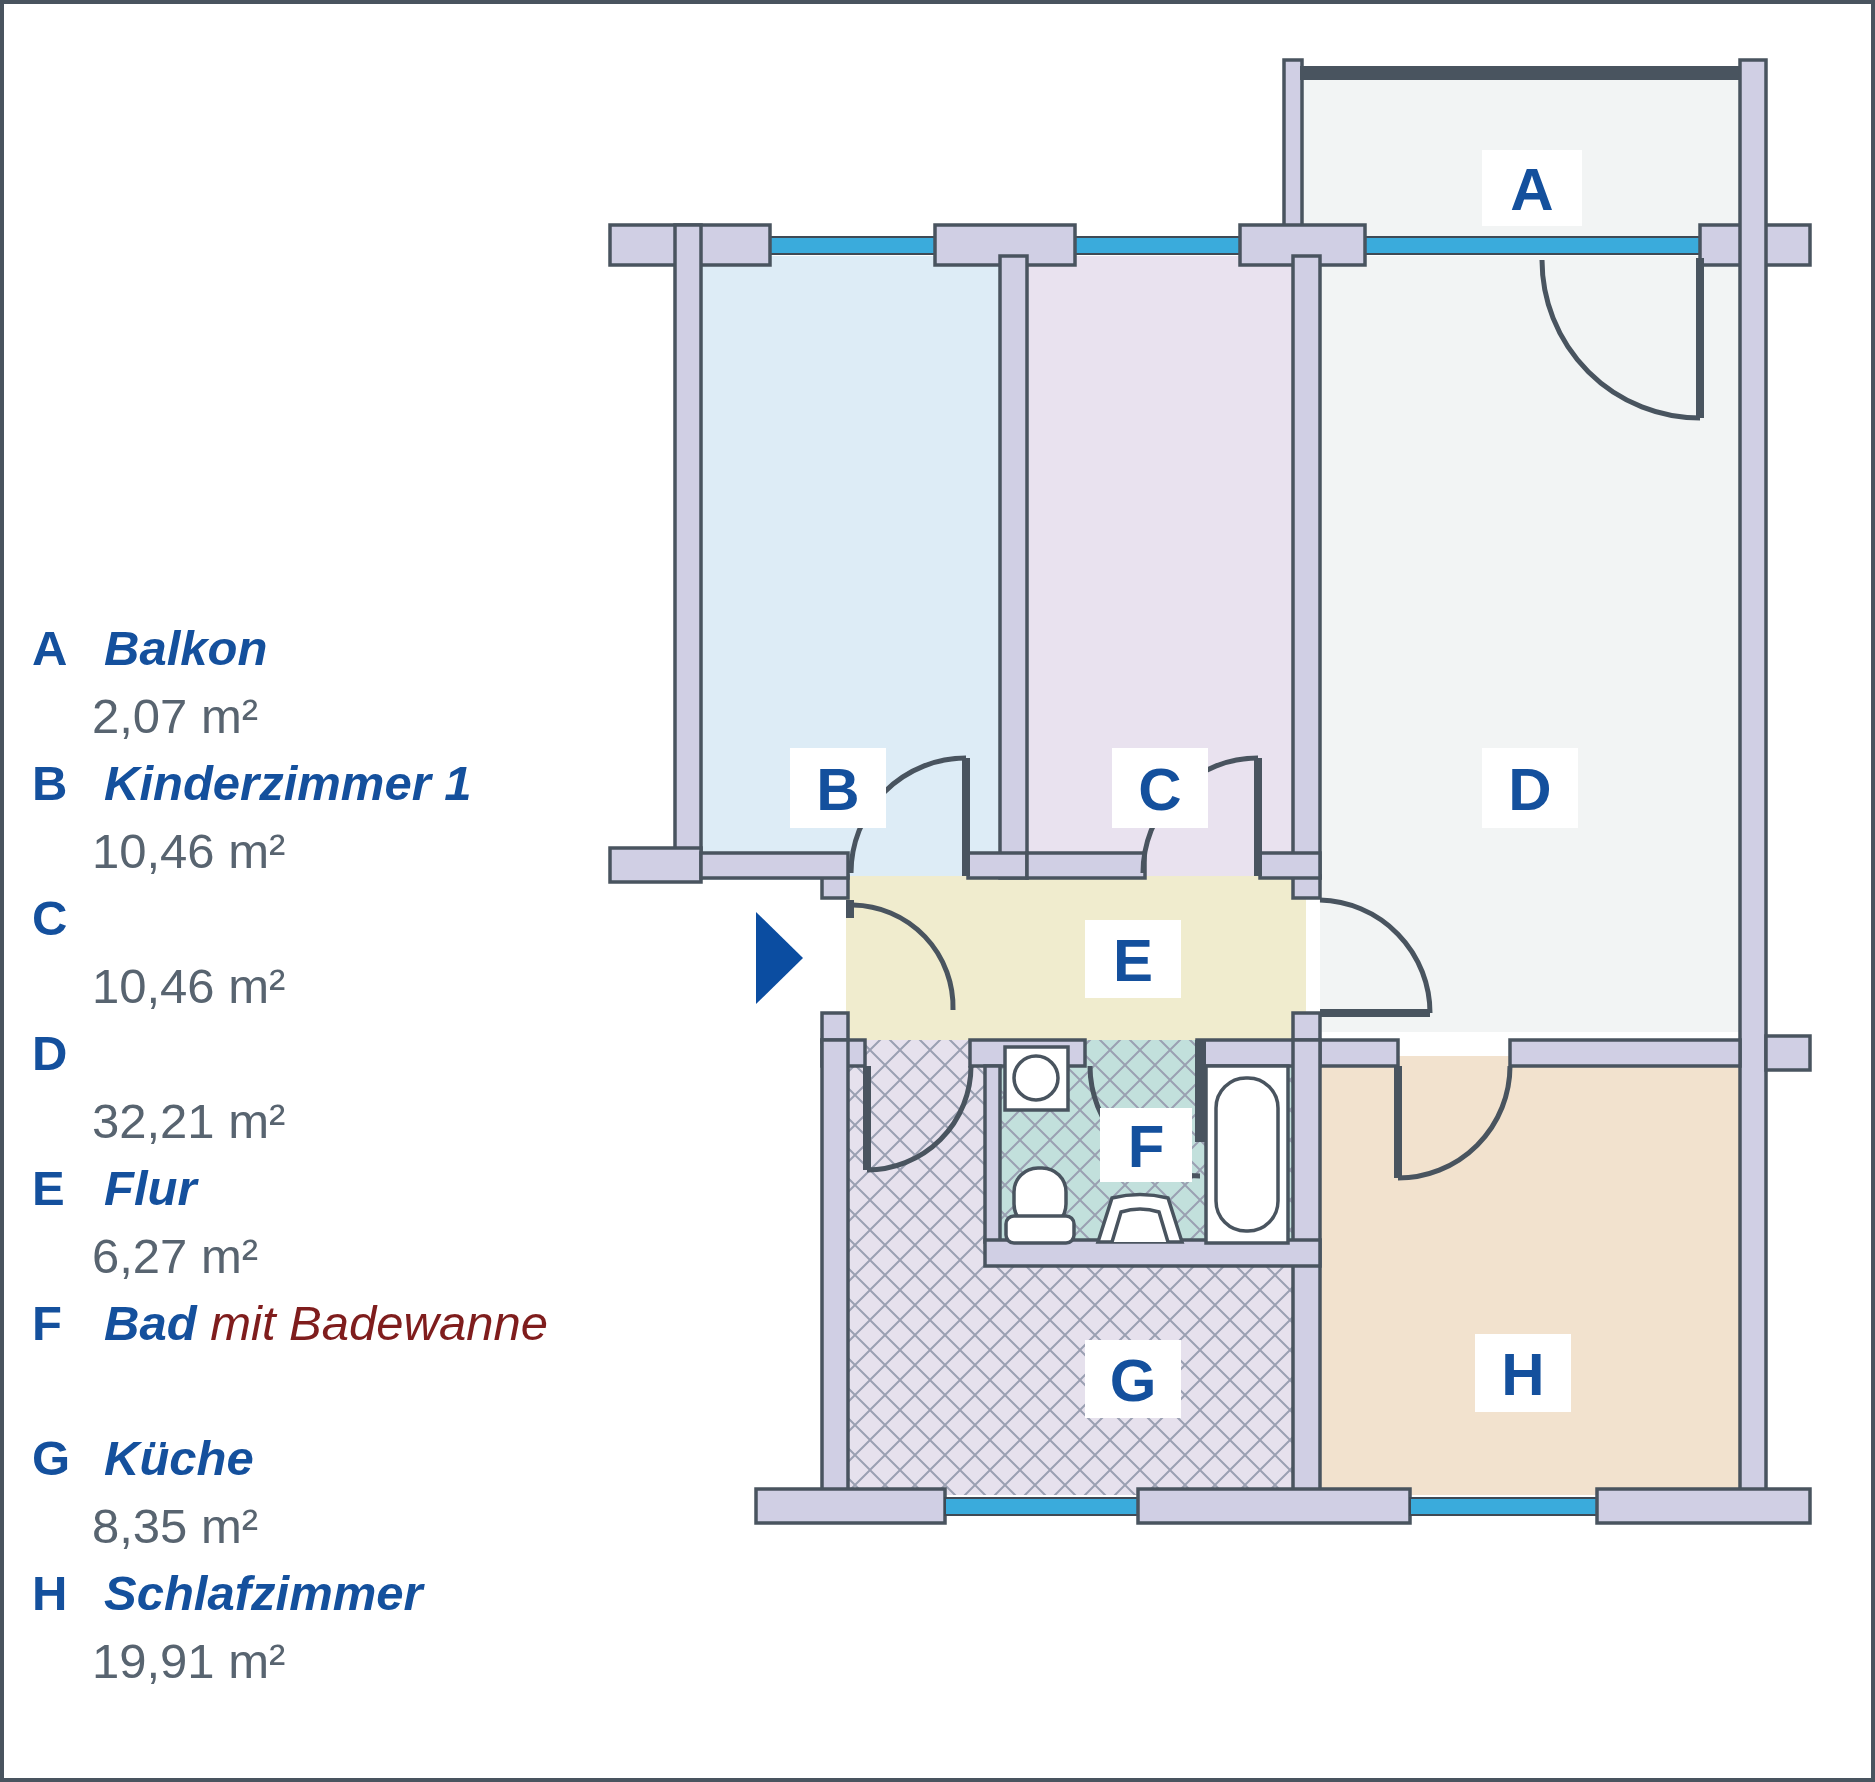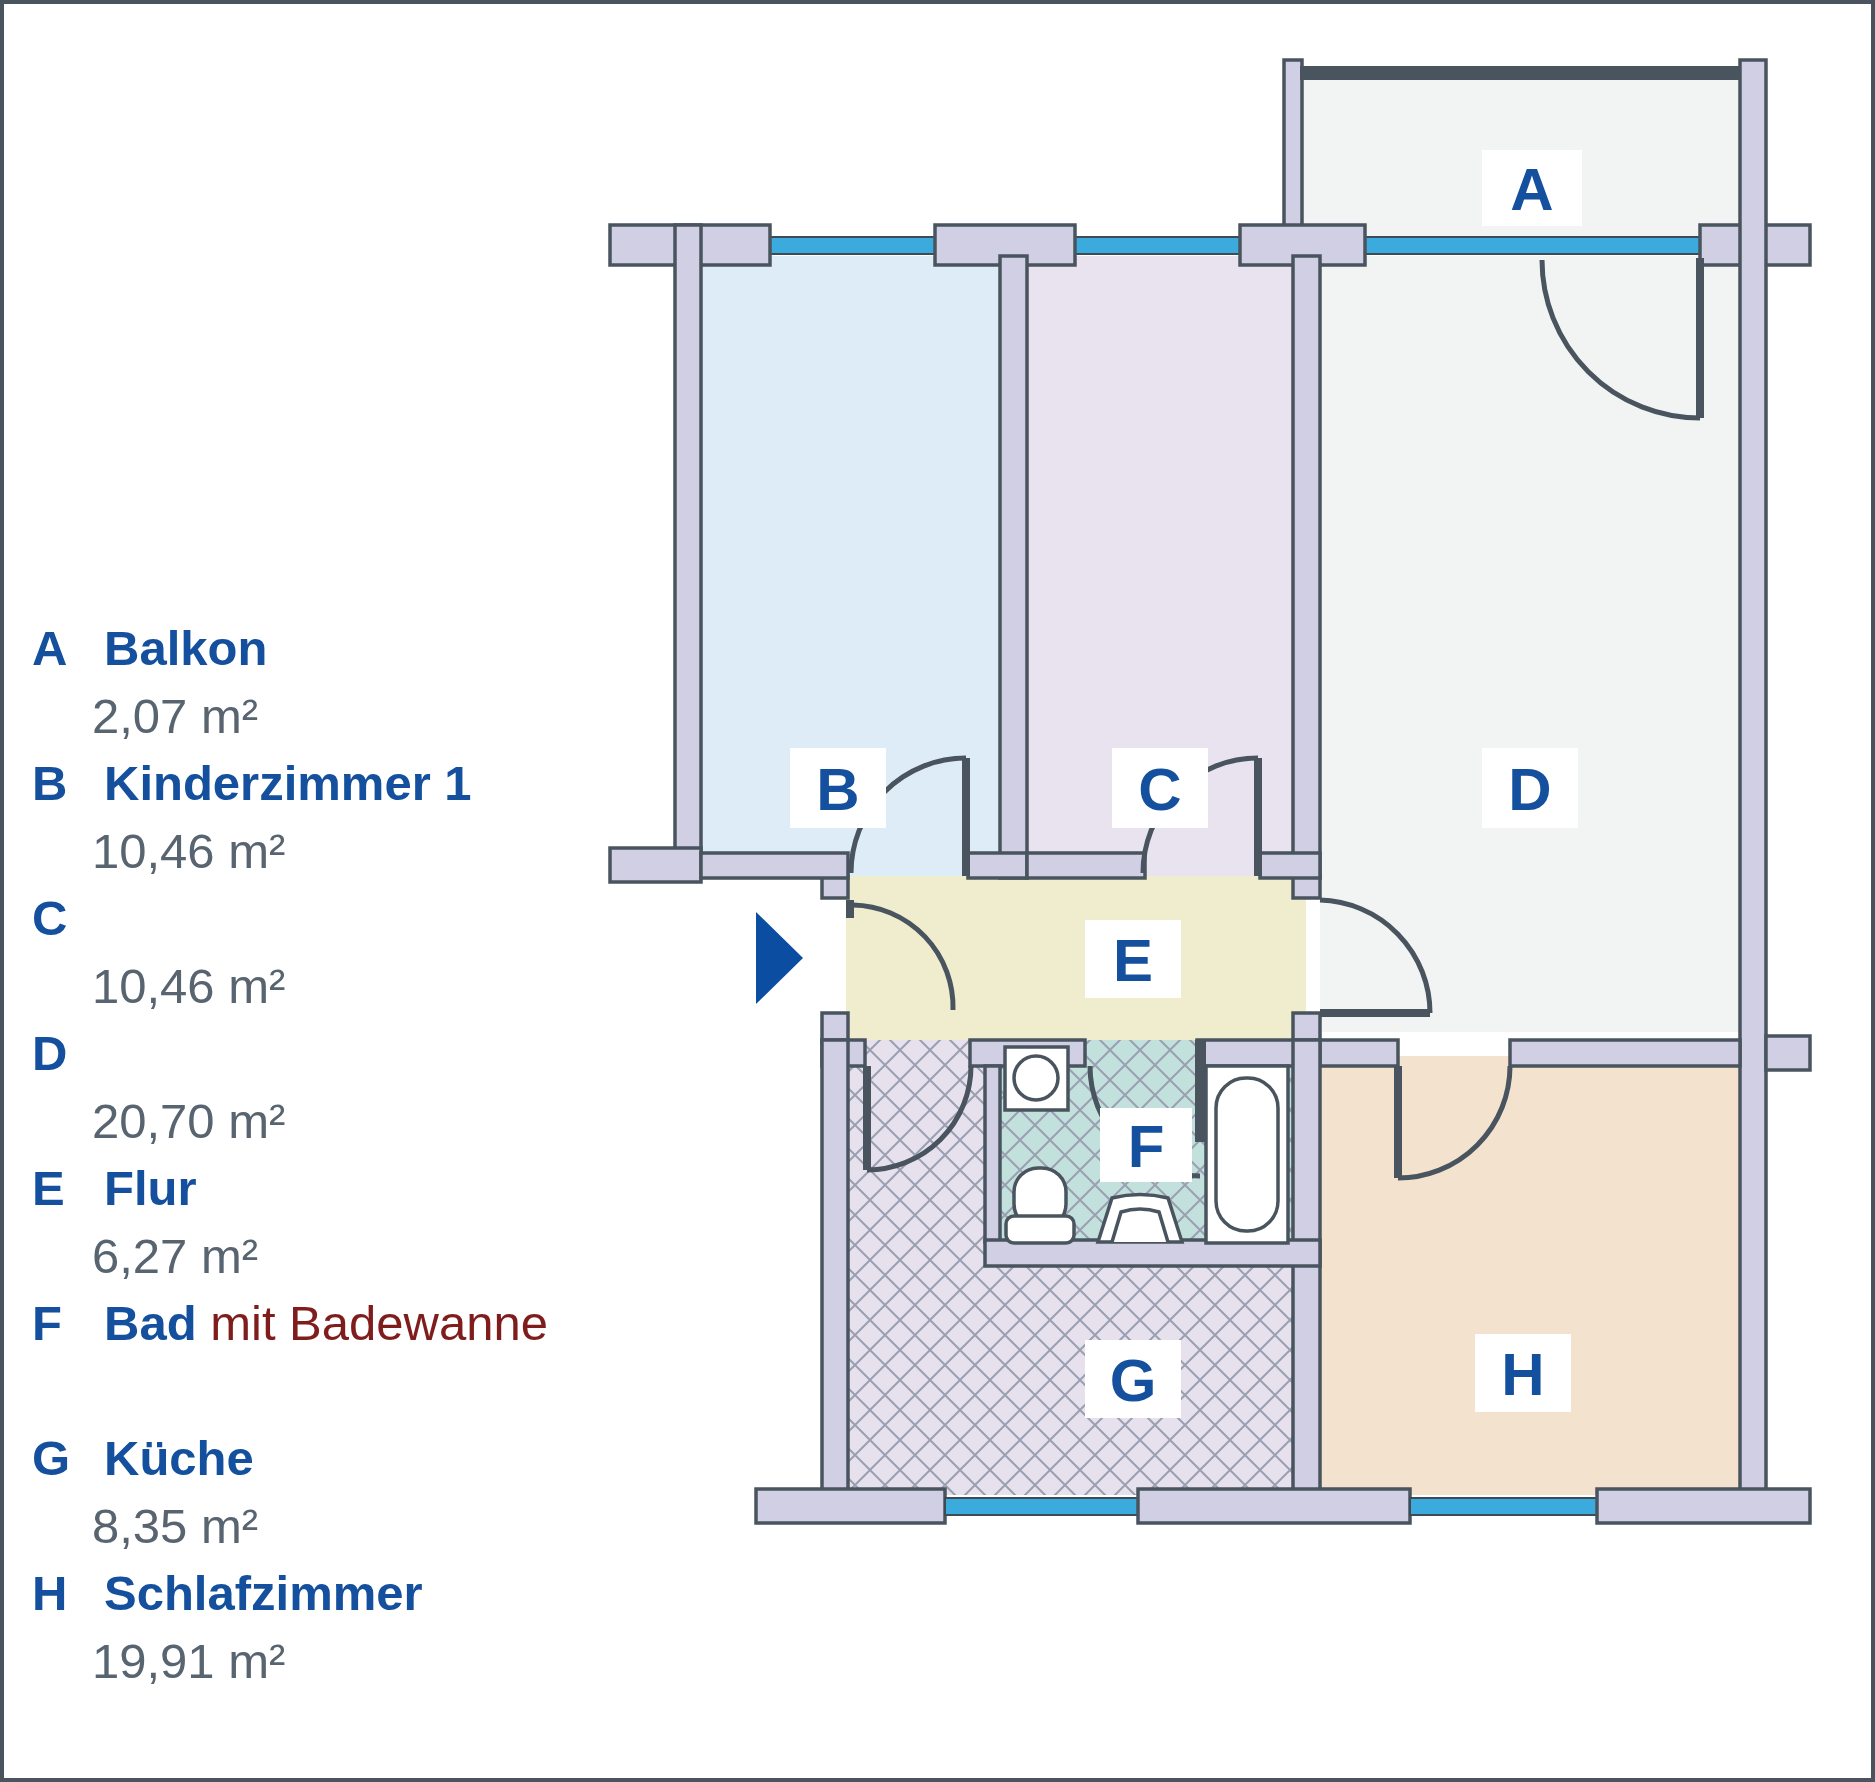--- a/index.html
+++ b/index.html
@@ -5,21 +5,21 @@
   html,body{margin:0;padding:0;background:#ffffff;}
   .canvas{position:relative;width:1875px;height:1782px;background:#ffffff;overflow:hidden;
           font-family:"Liberation Sans",sans-serif;}
   svg.plan{position:absolute;left:0;top:0;}
 
   
   .legend{position:absolute;left:32px;top:0;width:560px;height:100%;}
   .legend-item{position:absolute;left:0;}
   .legend-row{display:flex;}
   .legend-letter{width:72px;flex:0 0 72px;font-weight:bold;font-size:49px;color:#14509d;line-height:1.1;}
-  .legend-name{font-weight:bold;font-size:49px;color:#14509d;line-height:1.1;white-space:nowrap;}
+  .legend-name{font-weight:bold;font-size:49px;color:#14509d;line-height:1.1;white-space:nowrap;font-style:italic;}
   .legend-suffix{font-weight:normal;color:#7f1d1d;}
   .legend-area{margin-left:60px;font-size:49px;color:#586470;line-height:1.1;margin-top:14px;}
 
   
   .wall{fill:#d0cfe4;stroke:#49545f;stroke-width:3.5;}
   .win{fill:#3aabdc;stroke:#3f4a55;stroke-width:2;}
   .door{fill:none;stroke:#49545f;stroke-width:5;}
   .leaf{stroke:#49545f;stroke-width:8;}
   .fixture{fill:#ffffff;stroke:#49545f;stroke-width:3.5;}
   .lbl-box{fill:#ffffff;}
@@ -211,21 +211,21 @@
       <div class="legend-row">
         <span class="legend-letter">C</span>
       </div>
       <div class="legend-area">10,46 m²</div>
     </div>
 
     <div class="legend-item" style="top:1027px">
       <div class="legend-row">
         <span class="legend-letter">D</span>
       </div>
-      <div class="legend-area">20,70 m²</div>
+      <div class="legend-area">32,21 m²</div>
     </div>
 
     <div class="legend-item" style="top:1162px">
       <div class="legend-row">
         <span class="legend-letter">E</span>
         <span class="legend-name"><span>Flur</span><span class="legend-suffix"></span></span>
       </div>
       <div class="legend-area">6,27 m²</div>
     </div>
 

